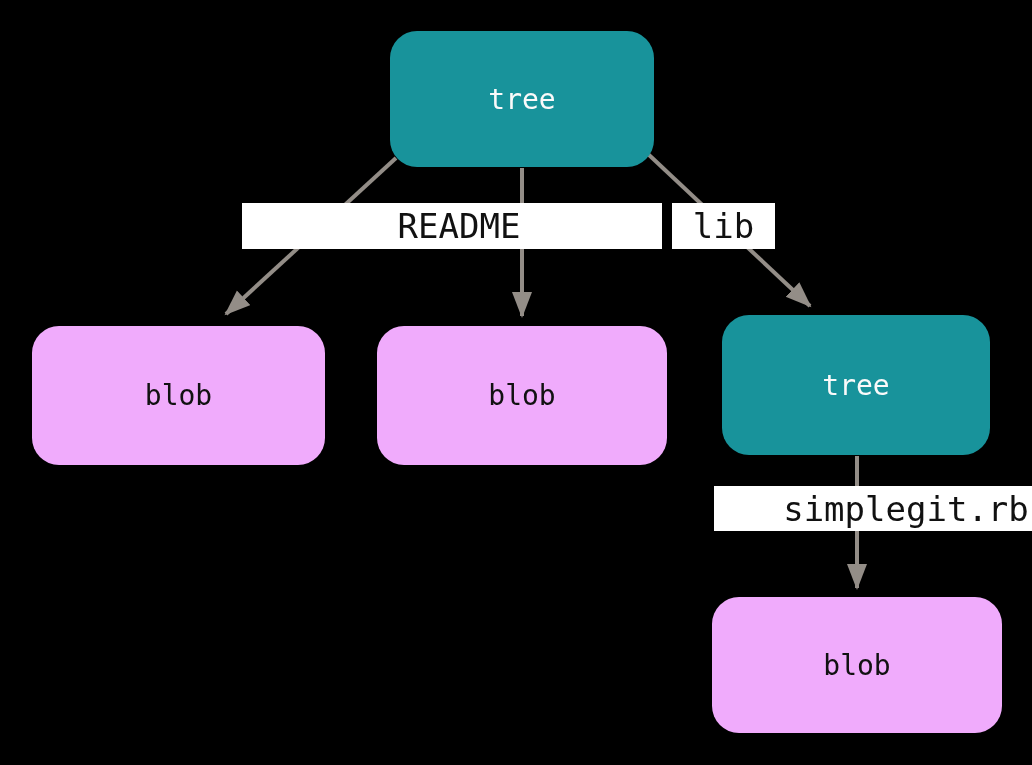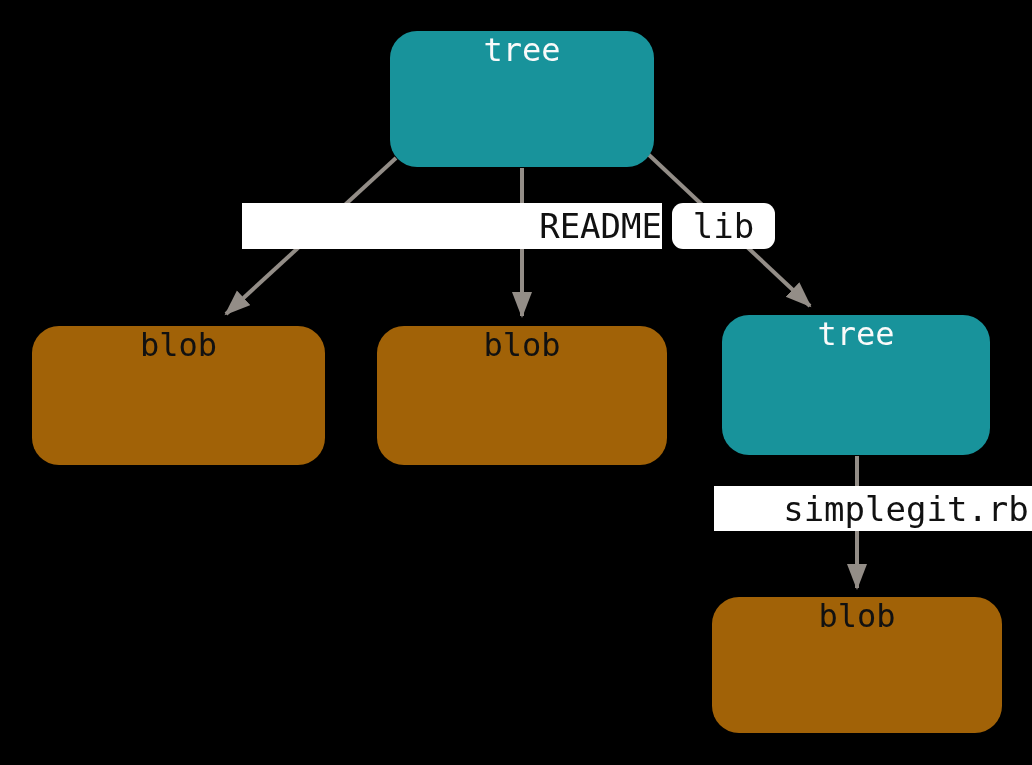--- a/index.html
+++ b/index.html
@@ -17,30 +17,31 @@
   }
   .edges {
     position: absolute;
     left: 0;
     top: 0;
   }
   .node {
     position: absolute;
     border-radius: 27px;
     display: flex;
+    align-items: center;
     justify-content: center;
-    font-size: 32px;
+    font-size: 28px;
     letter-spacing: 0px;
   }
   .node.tree {
     background: #18939B;
     color: #FAFAFA;
   }
   .node.blob {
-    background: #a16207;
+    background: #f0abfc;
     color: #111111;
   }
   .node-root      { left: 390px; top:  31px; width: 264px; height: 136px; }
   .node-blob1     { left:  32px; top: 326px; width: 293px; height: 139px; }
   .node-blob2     { left: 377px; top: 326px; width: 290px; height: 139px; }
   .node-libtree   { left: 722px; top: 315px; width: 268px; height: 140px; }
   .node-blob3     { left: 712px; top: 597px; width: 290px; height: 136px; }
 
   .elabel {
     position: absolute;
@@ -49,26 +50,25 @@
     font-size: 34px;
     display: flex;
     align-items: center;
     white-space: pre;
   }
   .elabel-strip {
     left: 242px; top: 203px; width: 420px; height: 46px;
     padding-left: 14px;
     box-sizing: border-box;
     gap: 44px;
-    justify-content: flex-end;
+    justify-content: center;
   }
   .elabel-lib {
     left: 672px; top: 203px; width: 103px; height: 46px;
     justify-content: center;
-    border-radius: 11px;
   }
   .elabel-simplegit {
     left: 714px; top: 486px; width: 288px; height: 45px;
     justify-content: center;
     padding-left: 48px;
   }
 </style>
 </head>
 <body>
 

